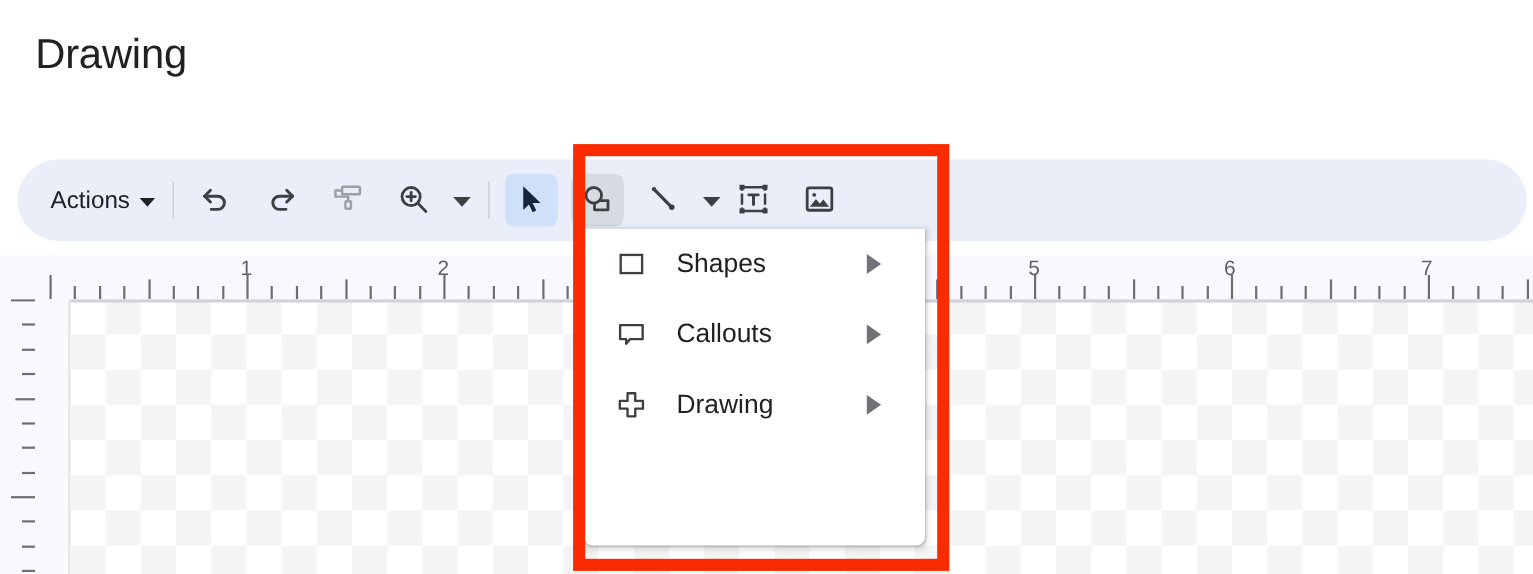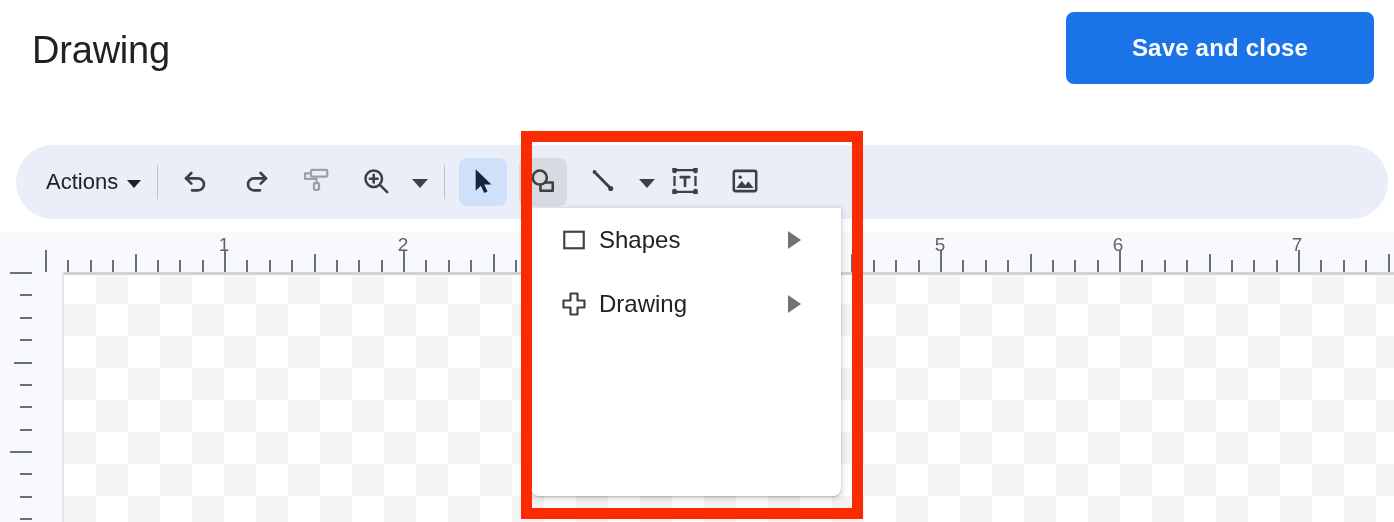--- a/index.html
+++ b/index.html
@@ -228,21 +228,21 @@
     width: 46px;
     margin-left: 20px;
     display: flex;
     align-items: center;
     justify-content: center;
     flex: none;
   }
   .mi-label {
     font-size: 24px;
     color: #202124;
-    margin-left: 2px;
+    margin-left: 18px;
     line-height: 28px;
   }
   .mi-arrow {
     position: absolute;
     right: 40px;
     width: 0; height: 0;
     border-top: 9px solid transparent;
     border-bottom: 9px solid transparent;
     border-left: 13px solid #6f7277;
   }
@@ -257,21 +257,20 @@
     border: 11px solid #fa2b00;
     box-sizing: border-box;
     pointer-events: none;
   }
 </style>
 </head>
 <body>
 
 <div id="header">
   <div id="page-title">Drawing</div>
-  <button id="save-close-button">Save and close</button>
 </div>
 
 <div id="toolbar">
 
   <div class="tb-text-btn">
     <span class="label">Actions</span>
     <span class="caret"></span>
   </div>
 
   <div class="tb-divider"></div>
@@ -490,20 +489,29 @@
     <span class="mi-icon">
       <svg width="30" height="30" viewBox="0 0 24 24" fill="none" stroke="#3c4043" stroke-width="1.7">
         <rect x="4.2" y="5.4" width="15.6" height="13.2"></rect>
       </svg>
     </span>
     <span class="mi-label">Shapes</span>
     <span class="mi-arrow"></span>
   </div>
 
 
+  <div class="menu-item">
+    <span class="mi-icon">
+      <svg width="30" height="30" viewBox="0 0 24 24" fill="none" stroke="#3c4043" stroke-width="1.7" stroke-linejoin="round">
+        <path d="M3.8 5.2h16.4v10.2h-9.1l-2.9 3.4v-3.4H3.8z"></path>
+      </svg>
+    </span>
+    <span class="mi-label">Callouts</span>
+    <span class="mi-arrow"></span>
+  </div>
 
   <div class="menu-item">
     <span class="mi-icon">
       <svg width="30" height="30" viewBox="0 0 24 24" fill="none" stroke="#3c4043" stroke-width="1.7" stroke-linejoin="round">
         <path d="M9.2 3.6h5.6v5.6h5.6v5.6h-5.6v5.6H9.2v-5.6H3.6V9.2h5.6z"></path>
       </svg>
     </span>
     <span class="mi-label">Drawing</span>
     <span class="mi-arrow"></span>
   </div>

